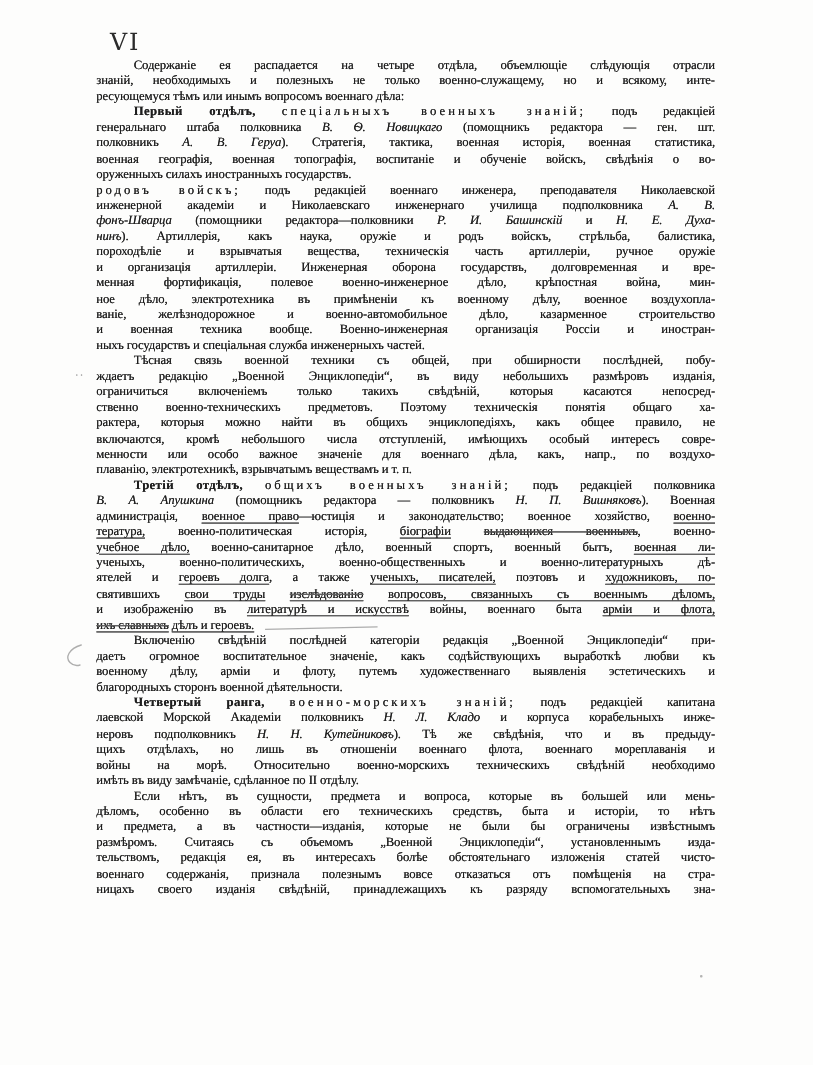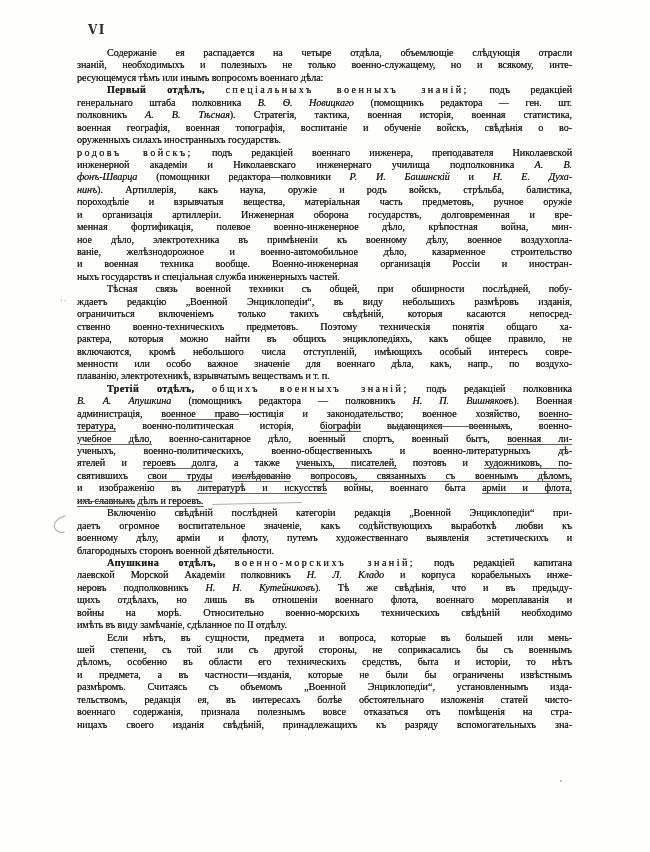--- a/index.html
+++ b/index.html
@@ -11,24 +11,23 @@
   }
   .page{
     position:relative;
     width:650px;height:852px;
     background:#fdfdfc;
     color:#1e1e1e;
   }
   .page-number{
     position:absolute;
     left:88px;top:23px;
-    font-size:12px;
+    font-size:19px;
     letter-spacing:1.5px;
     color:#2b2b2b;
-    font-weight:bold;
   }
   .text-block{
     position:absolute;
     left:77px;top:47px;
     width:495px;
     font-size:10.2px;
     letter-spacing:-0.1px;
     text-shadow:0 0 0.35px rgba(25,25,25,.85);
   }
   .para{margin:0;padding:0;font-family:Liberation Serif, serif;}
@@ -97,30 +96,30 @@
 
   <div class="text-block">
       <div class="para">
         <div class="line indent"><span>Содержаніе ея распадается на четыре отдѣла, объемлющіе слѣдующія отрасли</span></div>
         <div class="line"><span>знаній, необходимыхъ и полезныхъ не только военно-служащему, но и всякому, инте-</span></div>
         <div class="line end"><span>ресующемуся тѣмъ или инымъ вопросомъ военнаго дѣла:</span></div>
       </div>
       <div class="para">
         <div class="line indent"><span class="b">Первый отдѣлъ,</span><span> </span><span class="sp">спеціальныхъ военныхъ знаній;</span><span> подъ редакціей</span></div>
         <div class="line"><span>генеральнаго штаба полковника </span><span class="i">В. Ѳ. Новицкаго</span><span> (помощникъ редактора — ген. шт.</span></div>
-        <div class="line"><span>полковникъ </span><span class="i">А. В. Тѣсная</span><span>). Стратегія, тактика, военная исторія, военная статистика,</span></div>
+        <div class="line"><span>полковникъ </span><span class="i">А. В. Геруа</span><span>). Стратегія, тактика, военная исторія, военная статистика,</span></div>
         <div class="line"><span>военная географія, военная топографія, воспитаніе и обученіе войскъ, свѣдѣнія о во-</span></div>
         <div class="line end"><span>оруженныхъ силахъ иностранныхъ государствъ.</span></div>
       </div>
       <div class="para">
         <div class="line"><span class="sp">родовъ войскъ;</span><span> подъ редакціей военнаго инженера, преподавателя Николаевской</span></div>
         <div class="line"><span>инженерной академіи и Николаевскаго инженернаго училища подполковника </span><span class="i">А. В.</span></div>
         <div class="line"><span class="i">фонъ-Шварца</span><span> (помощники редактора—полковники </span><span class="i">Р. И. Башинскій</span><span> и </span><span class="i">Н. Е. Духа-</span></div>
         <div class="line"><span class="i">нинъ</span><span>). Артиллерія, какъ наука, оружіе и родъ войскъ, стрѣльба, балистика,</span></div>
-        <div class="line"><span>пороходѣліе и взрывчатыя вещества, матеріальная часть предметовъ, ручное оружіе</span></div>
+        <div class="line"><span>пороходѣліе и взрывчатыя вещества, техническія часть артиллеріи, ручное оружіе</span></div>
         <div class="line"><span>и организація артиллеріи. Инженерная оборона государствъ, долговременная и вре-</span></div>
         <div class="line"><span>менная фортификація, полевое военно-инженерное дѣло, крѣпостная война, мин-</span></div>
         <div class="line"><span>ное дѣло, электротехника въ примѣненіи къ военному дѣлу, военное воздухопла-</span></div>
         <div class="line"><span>ваніе, желѣзнодорожное и военно-автомобильное дѣло, казарменное строительство</span></div>
         <div class="line"><span>и военная техника вообще. Военно-инженерная организація Россіи и иностран-</span></div>
         <div class="line end"><span>ныхъ государствъ и спеціальная служба инженерныхъ частей.</span></div>
       </div>
       <div class="para">
         <div class="line indent"><span>Тѣсная связь военной техники съ общей, при обширности послѣдней, побу-</span></div>
         <div class="line"><span>ждаетъ редакцію „Военной Энциклопедіи“, въ виду небольшихъ размѣровъ изданія,</span></div>
@@ -143,30 +142,29 @@
         <div class="line"><span>и изображенію въ </span><span class="u">литературѣ и искусствѣ</span><span> войны, военнаго быта </span><span class="u">арміи и флота,</span></div>
         <div class="line end"><span class="u st">ихъ славныхъ</span><span> </span><span class="u">дѣлъ и героевъ.</span><span class="tail"></span></div>
       </div>
       <div class="para">
         <div class="line indent"><span>Включенію свѣдѣній послѣдней категоріи редакція „Военной Энциклопедіи“ при-</span></div>
         <div class="line"><span>даетъ огромное воспитательное значеніе, какъ содѣйствующихъ выработкѣ любви къ</span></div>
         <div class="line"><span>военному дѣлу, арміи и флоту, путемъ художественнаго выявленія эстетическихъ и</span></div>
         <div class="line end"><span>благородныхъ сторонъ военной дѣятельности.</span></div>
       </div>
       <div class="para">
-        <div class="line indent"><span class="b">Апушкина отдѣлъ,</span><span> </span><span class="sp">военно-морскихъ знаній;</span><span> подъ редакціей капитана</span></div>
+        <div class="line indent"><span class="b">Четвертый ранга,</span><span> </span><span class="sp">военно-морскихъ знаній;</span><span> подъ редакціей капитана</span></div>
         <div class="line"><span>лаевской Морской Академіи полковникъ </span><span class="i">Н. Л. Кладо</span><span> и корпуса корабельныхъ инже-</span></div>
         <div class="line"><span>неровъ подполковникъ </span><span class="i">Н. Н. Кутейниковъ</span><span>). Тѣ же свѣдѣнія, что и въ предыду-</span></div>
         <div class="line"><span>щихъ отдѣлахъ, но лишь въ отношеніи военнаго флота, военнаго мореплаванія и</span></div>
         <div class="line"><span>войны на морѣ. Относительно военно-морскихъ техническихъ свѣдѣній необходимо</span></div>
         <div class="line end"><span>имѣть въ виду замѣчаніе, сдѣланное по II отдѣлу.</span></div>
       </div>
       <div class="para">
         <div class="line indent"><span>Если нѣтъ, въ сущности, предмета и вопроса, которые въ большей или мень-</span></div>
-        <div class="line"><span>шей степени, съ той или съ другой стороны, не соприкасались бы съ военнымъ</span></div>
         <div class="line"><span>дѣломъ, особенно въ области его техническихъ средствъ, быта и исторіи, то нѣтъ</span></div>
         <div class="line"><span>и предмета, а въ частности—изданія, которые не были бы ограничены извѣстнымъ</span></div>
         <div class="line"><span>размѣромъ. Считаясь съ объемомъ „Военной Энциклопедіи“, установленнымъ изда-</span></div>
         <div class="line"><span>тельствомъ, редакція ея, въ интересахъ болѣе обстоятельнаго изложенія статей чисто-</span></div>
         <div class="line"><span>военнаго содержанія, признала полезнымъ вовсе отказаться отъ помѣщенія на стра-</span></div>
         <div class="line"><span>ницахъ своего изданія свѣдѣній, принадлежащихъ къ разряду вспомогательныхъ зна-</span></div>
       </div>
     </div>
 
   <span class="margin-dots">··</span>

